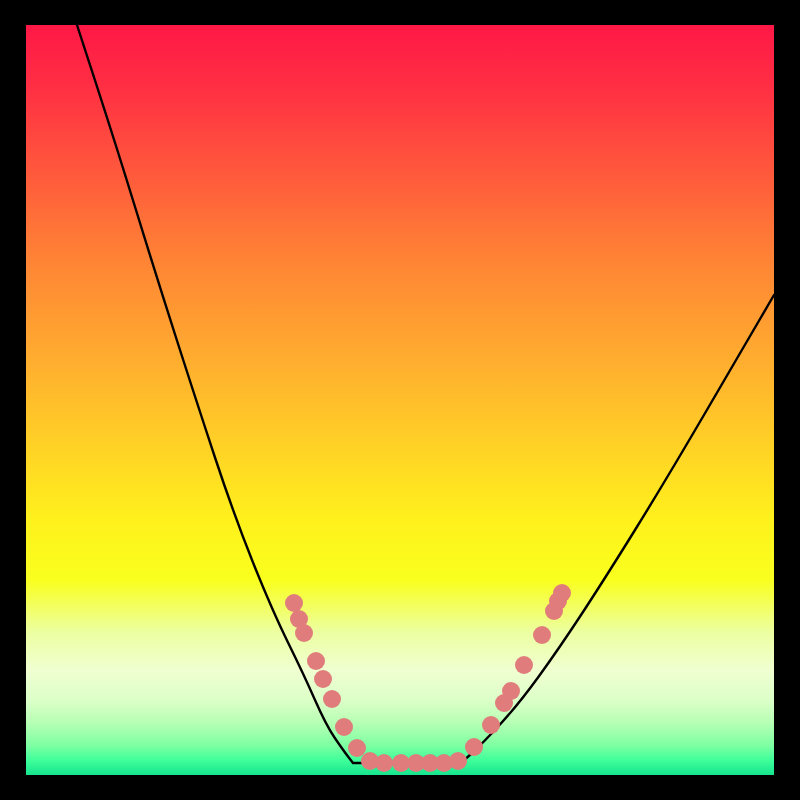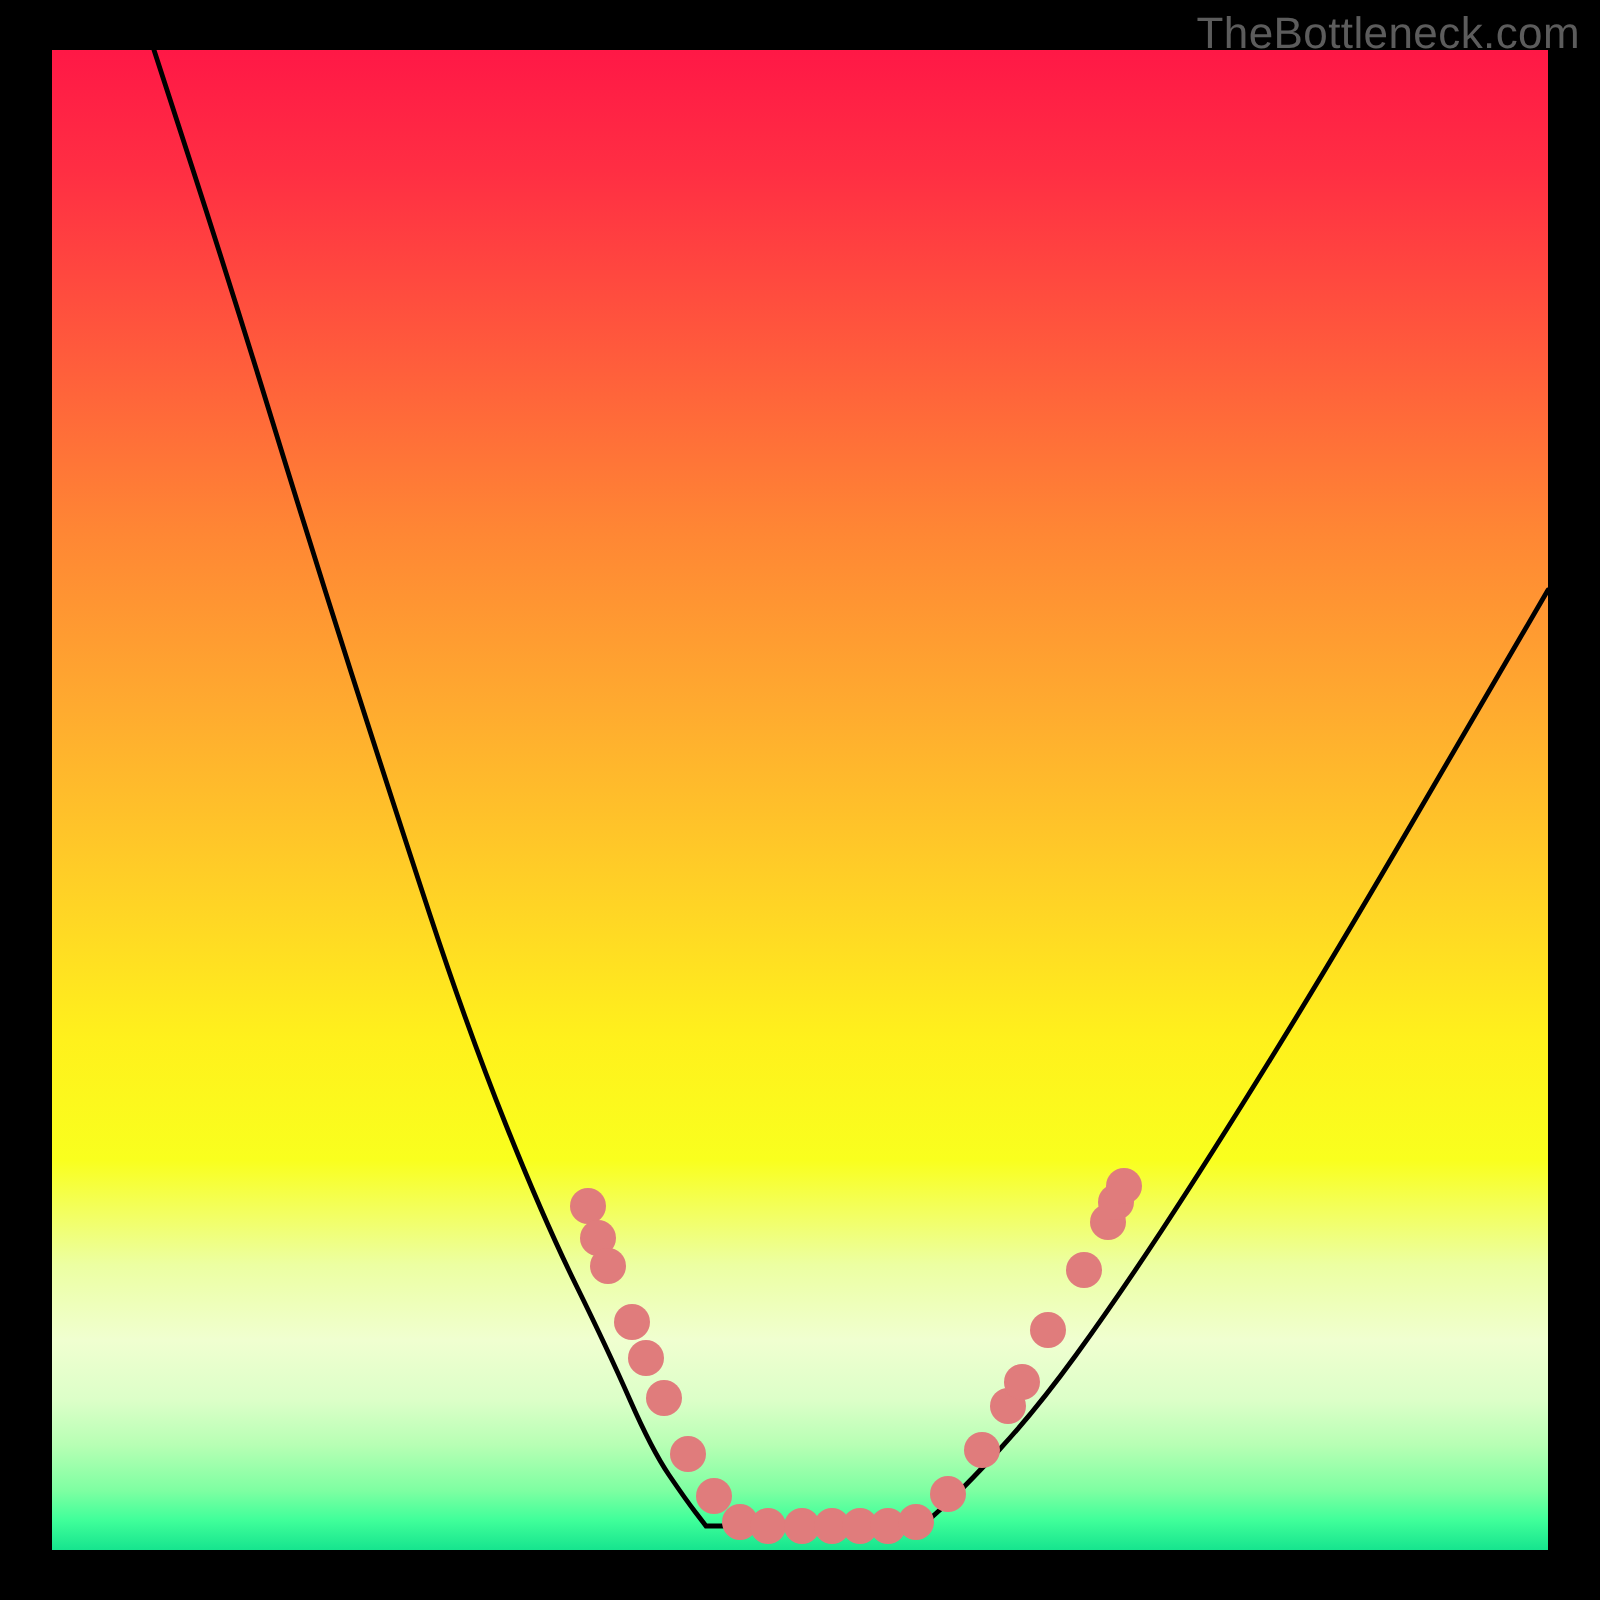--- a/index.html
+++ b/index.html
@@ -92,15 +92,14 @@
         <circle cx="478" cy="678" r="9" fill="#e07c7c"></circle>
         <circle cx="485" cy="666" r="9" fill="#e07c7c"></circle>
         <circle cx="498" cy="640" r="9" fill="#e07c7c"></circle>
         <circle cx="516" cy="610" r="9" fill="#e07c7c"></circle>
         <circle cx="528" cy="586" r="9" fill="#e07c7c"></circle>
         <circle cx="532" cy="576" r="9" fill="#e07c7c"></circle>
         <circle cx="536" cy="568" r="9" fill="#e07c7c"></circle>
       </g>
   </svg>
 
-  <div class="watermark">TheBottleneck.com</div>
 
 </div>
 
 </body></html>

